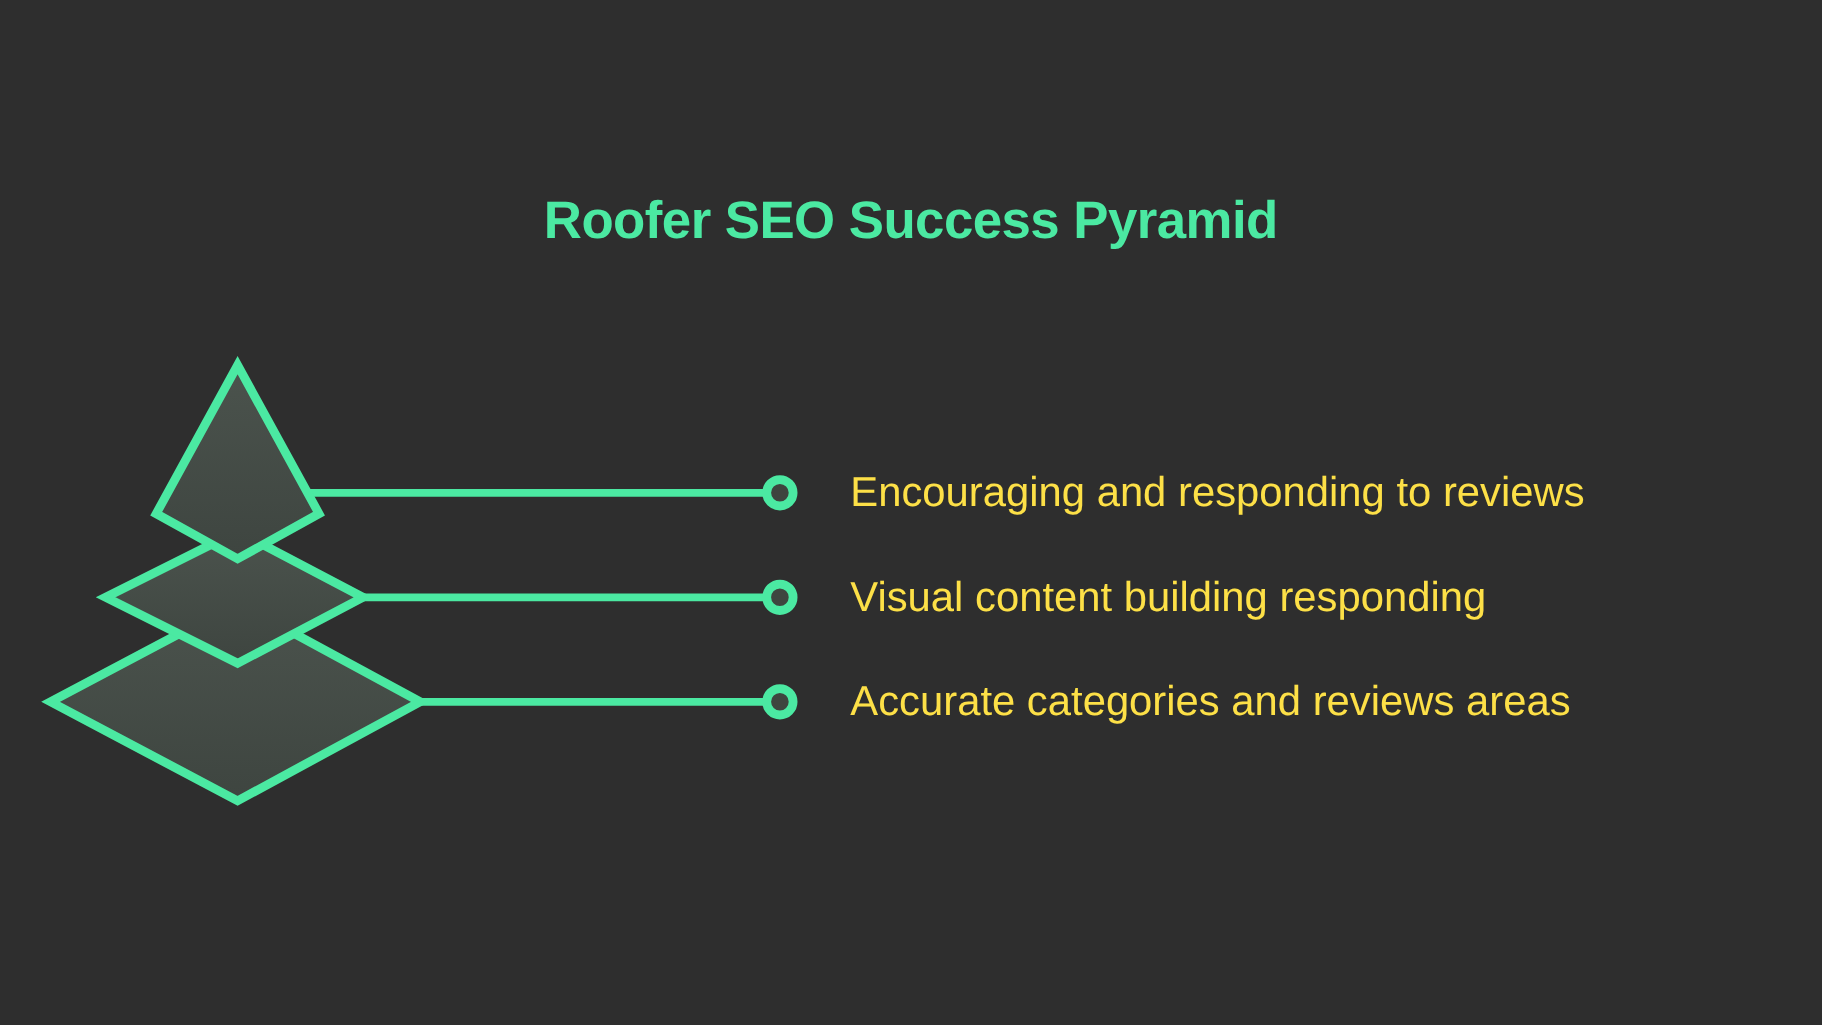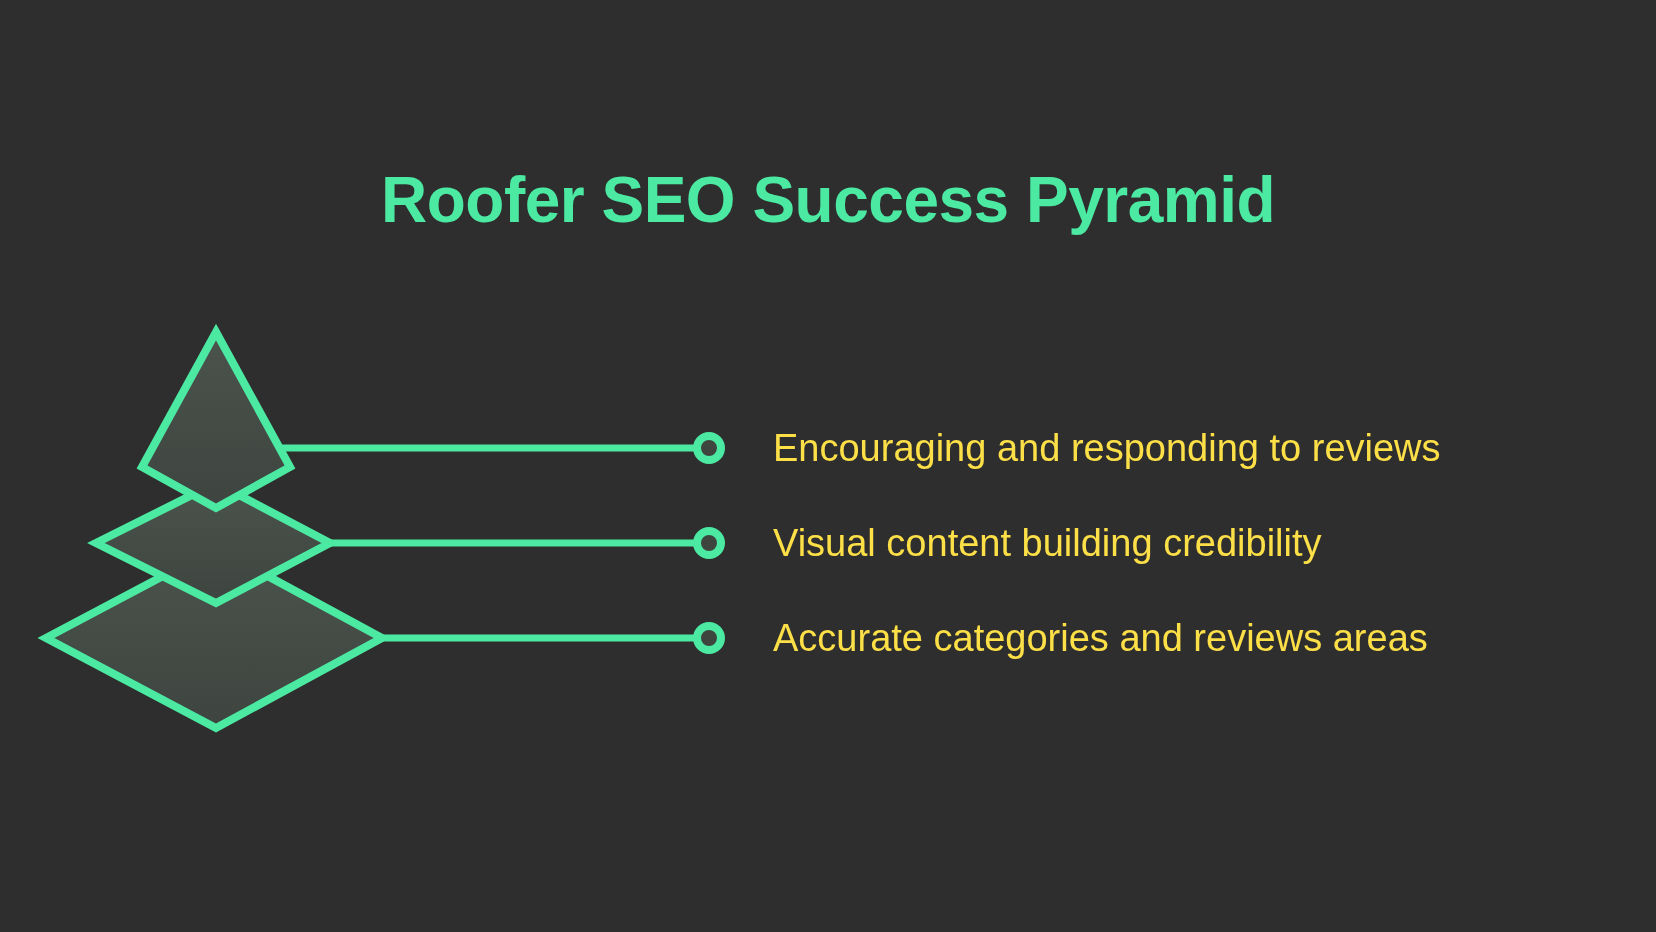--- a/index.html
+++ b/index.html
@@ -19,21 +19,21 @@
   }
   .title {
     position: absolute;
     top: 172px;
     left: 0;
     width: 1656px;
     height: 56px;
     display: flex;
     align-items: center;
     justify-content: center;
-    font-size: 64px;
+    font-size: 48px;
     font-weight: bold;
     letter-spacing: -0.5px;
     color: #4be9a2;
     white-space: nowrap;
   }
   .diagram {
     position: absolute;
     top: 0;
     left: 0;
     width: 1656px;
@@ -91,17 +91,17 @@
     <polygon class="shape" points="216,483 330,543 216,603 96,543"></polygon>
     <polygon class="shape" points="216,332 290,467 216,508 142,467"></polygon>
 
     <circle class="dot" cx="709" cy="448" r="12"></circle>
     <circle class="dot" cx="709" cy="543" r="12"></circle>
     <circle class="dot" cx="709" cy="638" r="12"></circle>
   </svg>
 
   <div class="item-label row-1">Encouraging and responding to reviews</div>
 
-  <div class="item-label row-2">Visual content building credibility</div>
+  <div class="item-label row-2">Visual content building responding</div>
 
   <div class="item-label row-3">Accurate categories and reviews areas</div>
 
 </div>
 
 </body></html>

